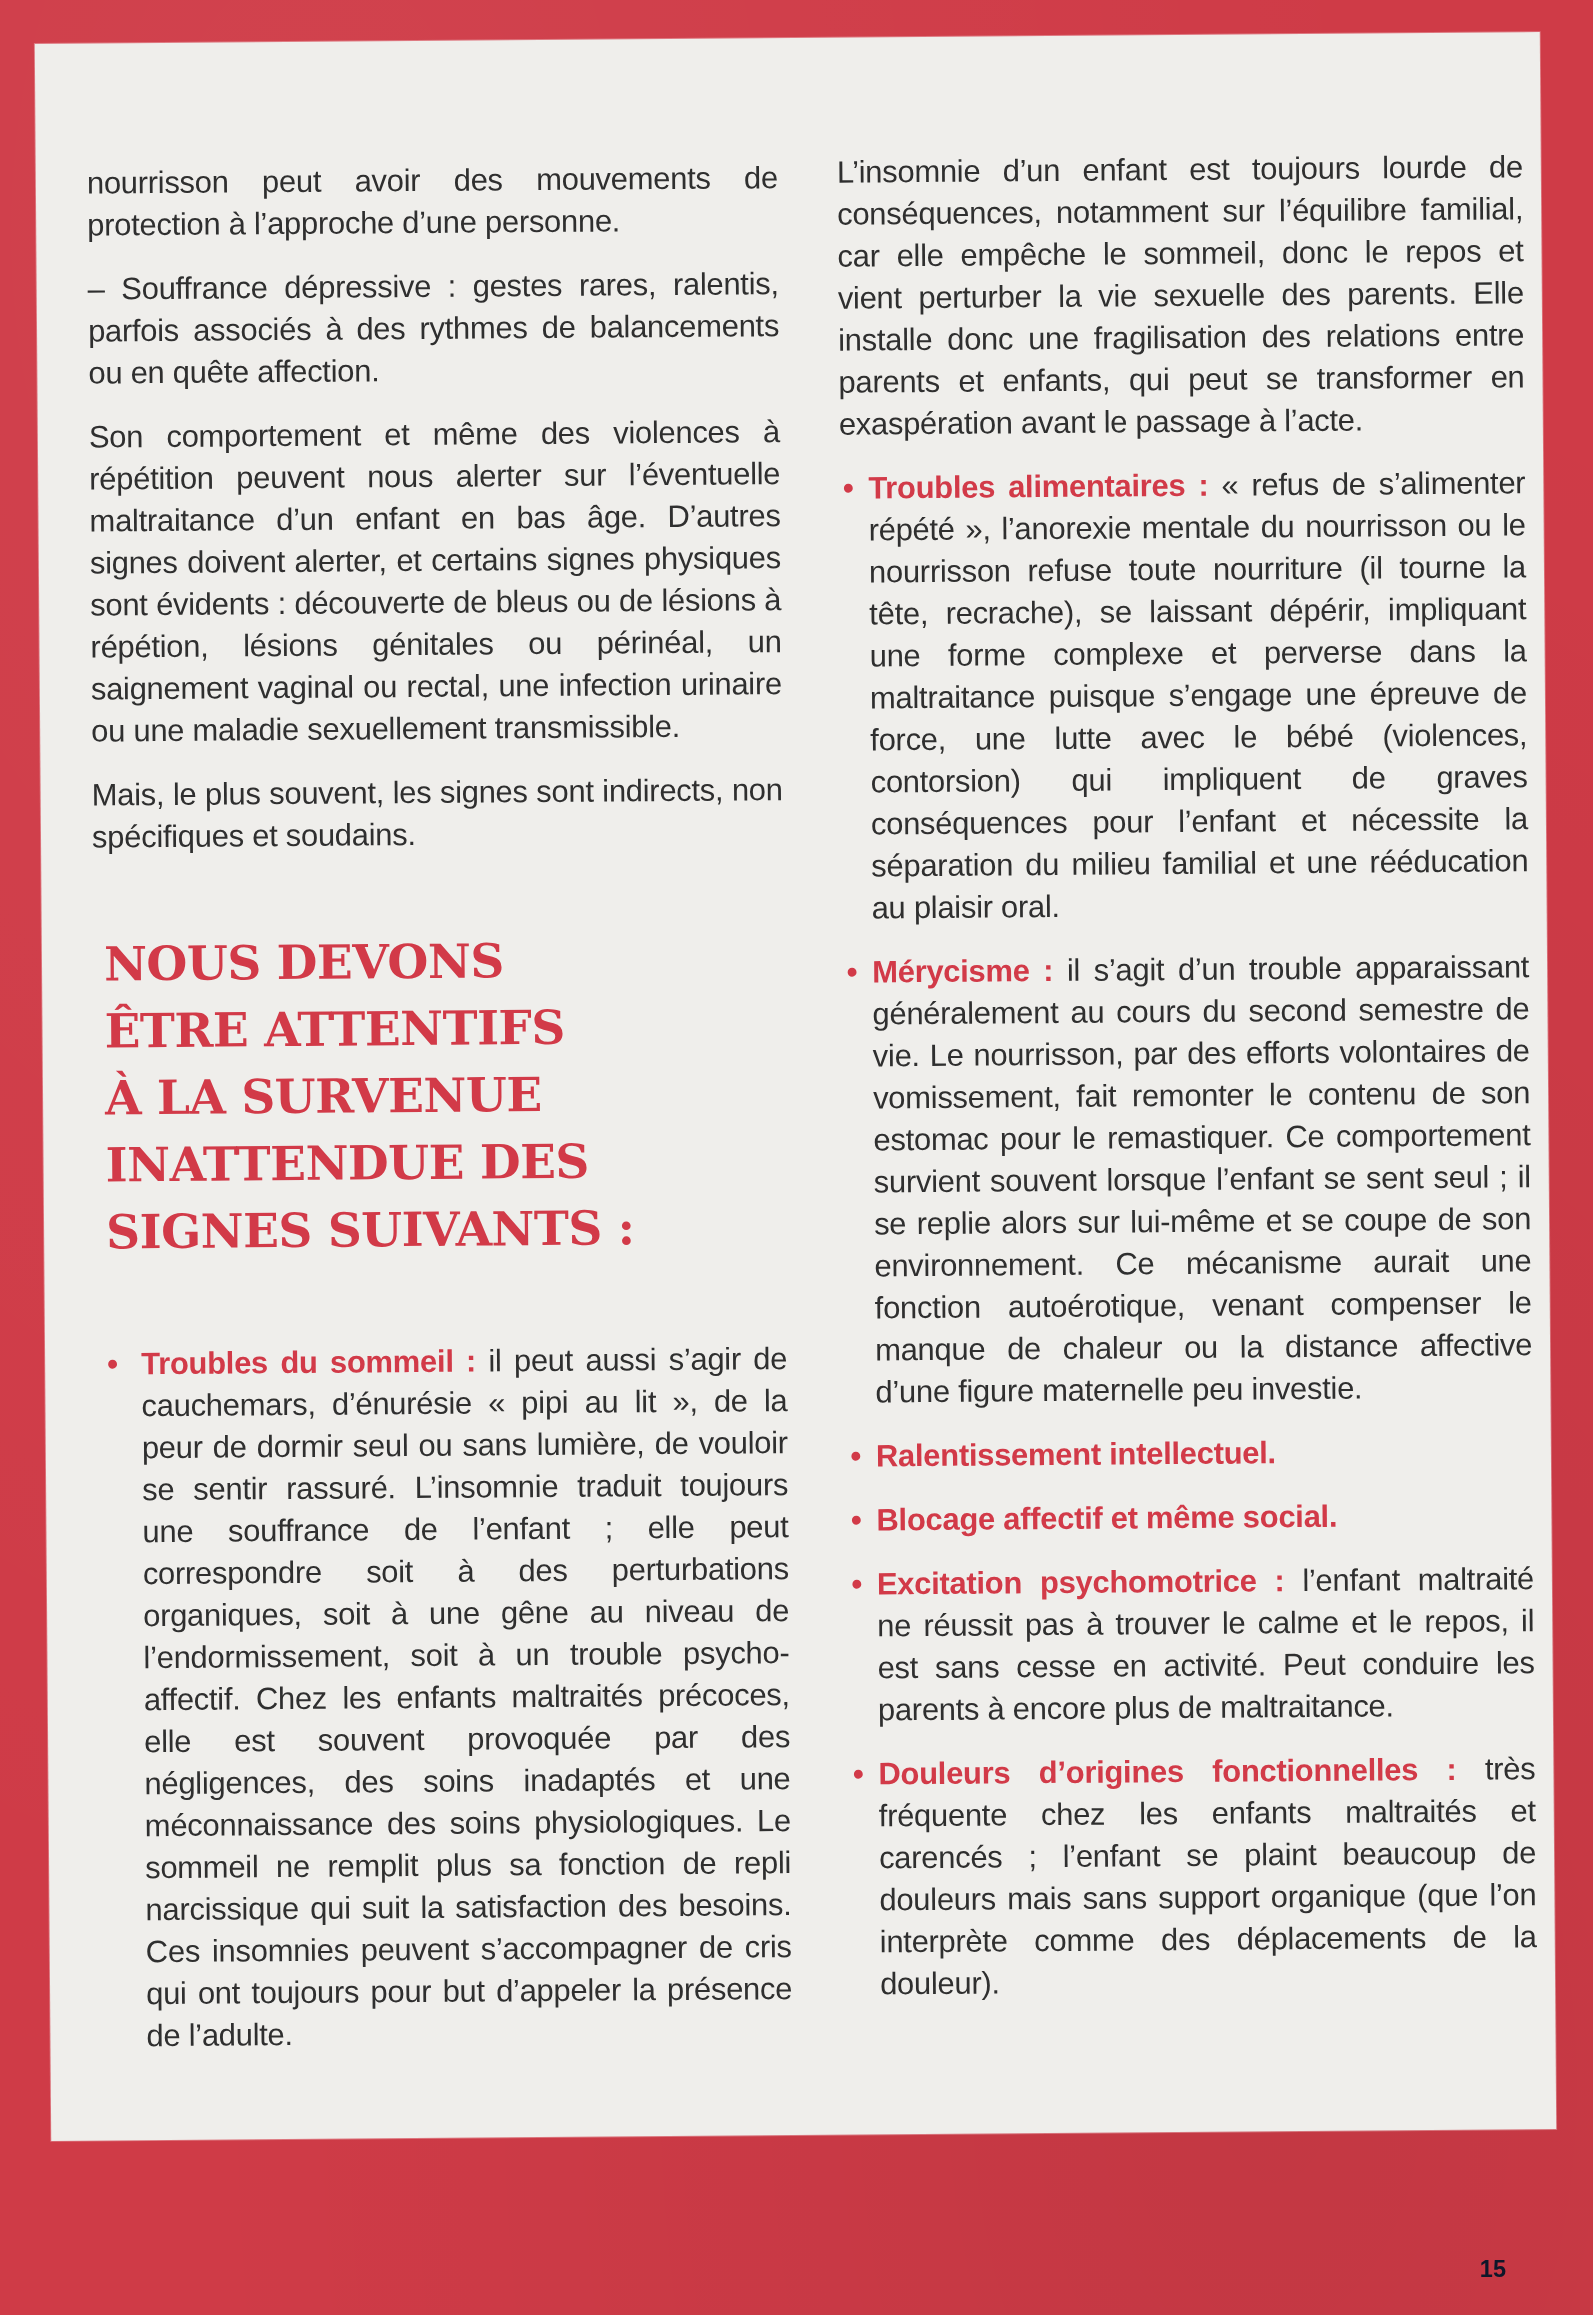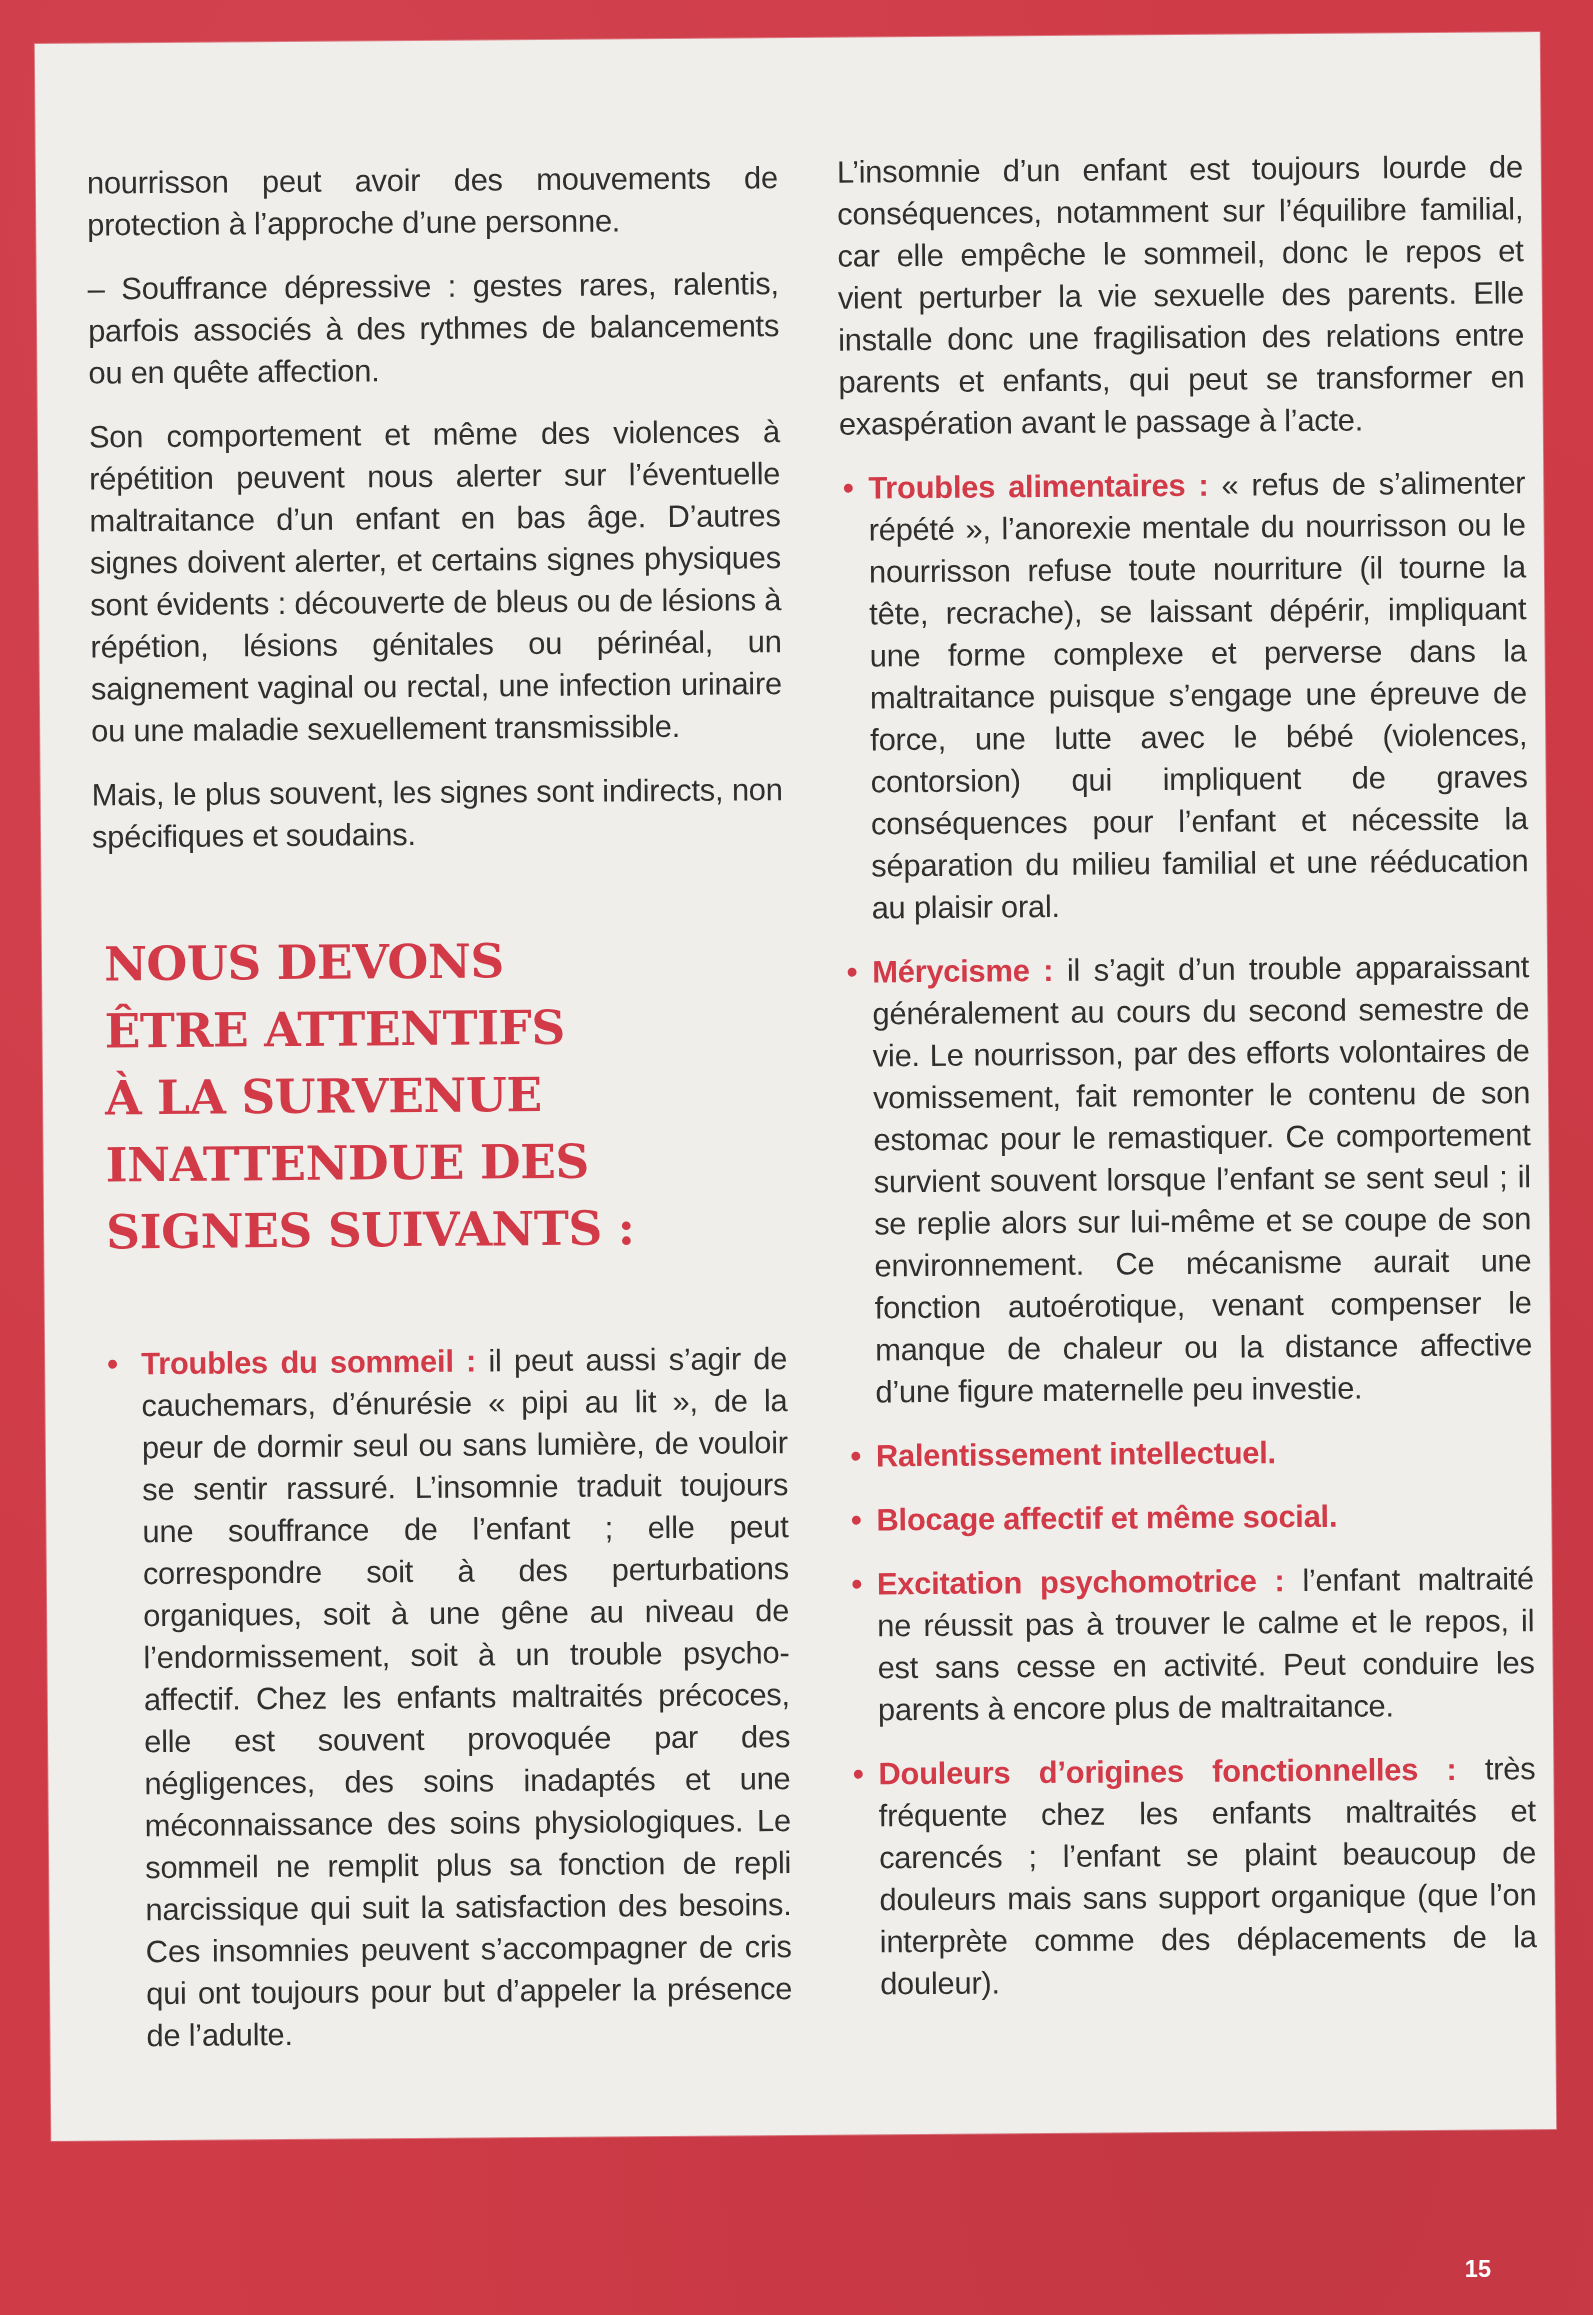--- a/index.html
+++ b/index.html
@@ -53,22 +53,22 @@
     margin-bottom:22px;
   }
   ul.signs li .bullet {
     position:absolute; left:3.6px; top:0;
     color:#d23a48; font-weight:bold;
   }
   .term { color:#d23a48; font-weight:bold; }
   .col-left ul.signs li { padding-left:45px; }
   .col-left ul.signs li .bullet { left:11px; }
   .page-number {
-    position:absolute; right:102px; bottom:33px;
-    font-weight:bold; font-size:23.5px; color:#ffffff;
+    position:absolute; right:87px; bottom:33px;
+    font-weight:bold; font-size:23.5px; color:#0f172a;
   }
 </style>
 </head>
 <body>
 
 <div class="bg-texture"></div>
 
 <div class="panel">
 
   <div class="col col-left">

